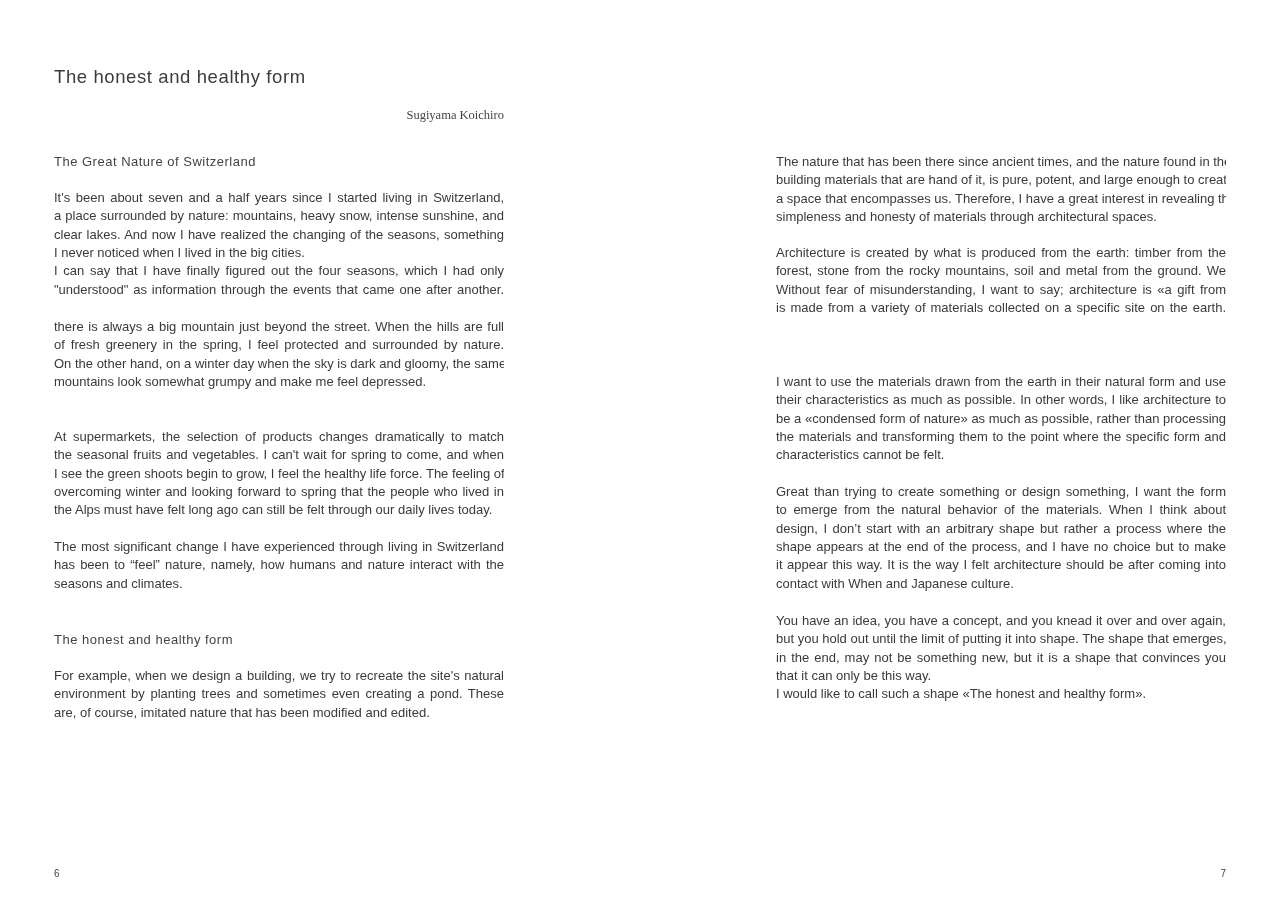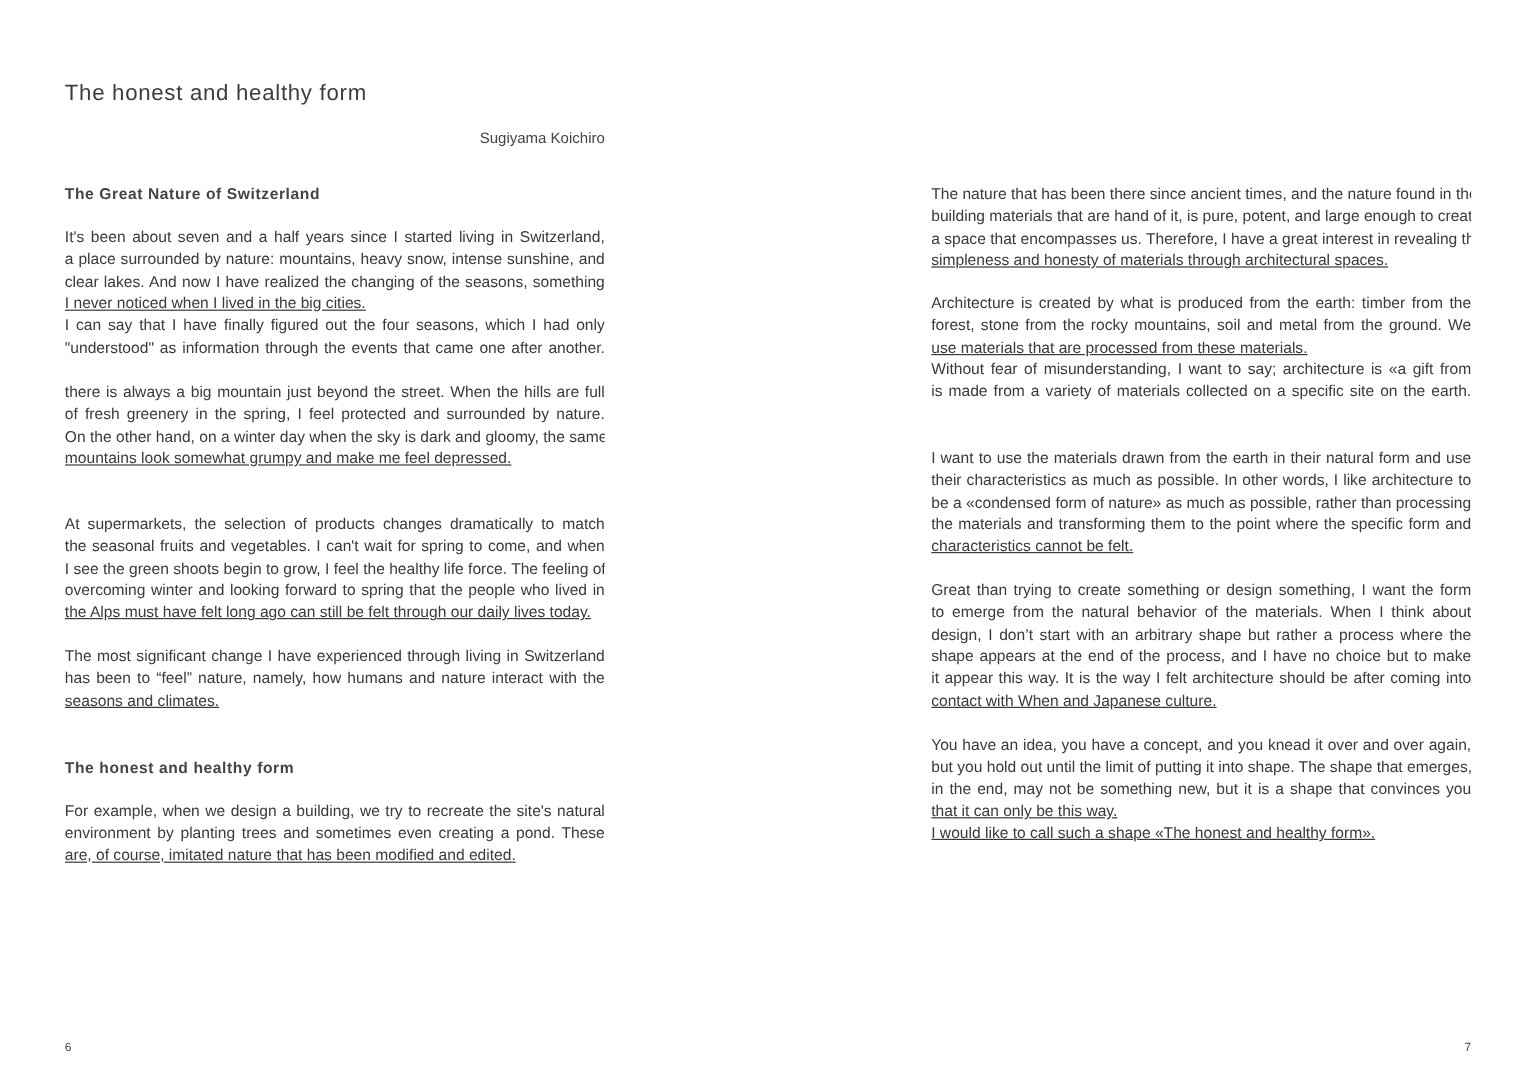--- a/index.html
+++ b/index.html
@@ -2,25 +2,25 @@
 <html><head>
 <meta charset="utf-8">
 <style>
   html, body { margin: 0; padding: 0; background: #ffffff; }
   body { width: 1280px; height: 908px; position: relative; overflow: hidden;
          font-family: "Liberation Sans", "DejaVu Sans", sans-serif; color: #3a3a3a; }
   .page { position: absolute; top: 4px; height: 908px; }
   .page-left { left: 54px; width: 450px; }
   .page-right { left: 776px; width: 450px; }
   .title { position: absolute; top: 62px; left: 0; font-size: 18.5px; letter-spacing: 0.6px; color: #3c3c3c; margin: 0; font-weight: normal; white-space: nowrap; }
-  .author { position: absolute; top: 104px; right: 0; font-size: 12.5px; color: #444; white-space: nowrap; }
-  .section-heading { position: absolute; left: 0; font-size: 13px; font-weight: bold; letter-spacing: 0.5px; color: #444; margin: 0; white-space: nowrap; }
+  .author { position: absolute; top: 104px; right: 0; font-size: 12.5px; color: #444; white-space: nowrap; font-family: Liberation Serif, serif; }
+  .section-heading { position: absolute; left: 0; font-size: 13px; font-weight: normal; letter-spacing: 0.5px; color: #444; margin: 0; white-space: nowrap; }
   .para { position: absolute; left: 0; width: 450px; margin: 0; }
   .line { display: block; height: 18.35px; line-height: 18.35px; font-size: 13px; white-space: nowrap; text-align: justify; text-align-last: justify; overflow: hidden; }
-  .line.last { text-align-last: left; text-decoration: underline; }
+  .line.last { text-align-last: left; }
   .page-number { position: absolute; top: 864px; font-size: 10px; color: #444; }
   .page-left .page-number { left: 0; }
   .page-right .page-number { right: 0; }
 </style>
 </head>
 <body>
 
 <div class="page page-left">
   <h1 class="title">The honest and healthy form</h1>
   <div class="author">Sugiyama Koichiro</div>
@@ -72,21 +72,20 @@
   <div class="para" style="top:149px">
     <span class="line">The nature that has been there since ancient times, and the nature found in the</span>
     <span class="line">building materials that are hand of it, is pure, potent, and large enough to create</span>
     <span class="line">a space that encompasses us. Therefore, I have a great interest in revealing the</span>
     <span class="line last">simpleness and honesty of materials through architectural spaces.</span>
   </div>
 
   <div class="para" style="top:240px">
     <span class="line">Architecture is created by what is produced from the earth: timber from the</span>
     <span class="line">forest, stone from the rocky mountains, soil and metal from the ground. We</span>
-    <span class="line last">use materials that are processed from these materials.</span>
     <span class="line">Without fear of misunderstanding, I want to say; architecture is «a gift from</span>
     <span class="line">is made from a variety of materials collected on a specific site on the earth.</span>
   </div>
 
   <div class="para" style="top:369px">
     <span class="line">I want to use the materials drawn from the earth in their natural form and use</span>
     <span class="line">their characteristics as much as possible. In other words, I like architecture to</span>
     <span class="line">be a «condensed form of nature» as much as possible, rather than processing</span>
     <span class="line">the materials and transforming them to the point where the specific form and</span>
     <span class="line last">characteristics cannot be felt.</span>

